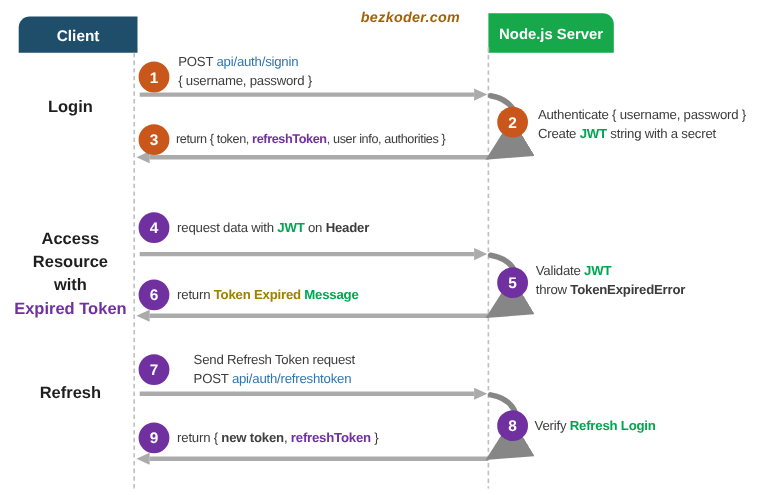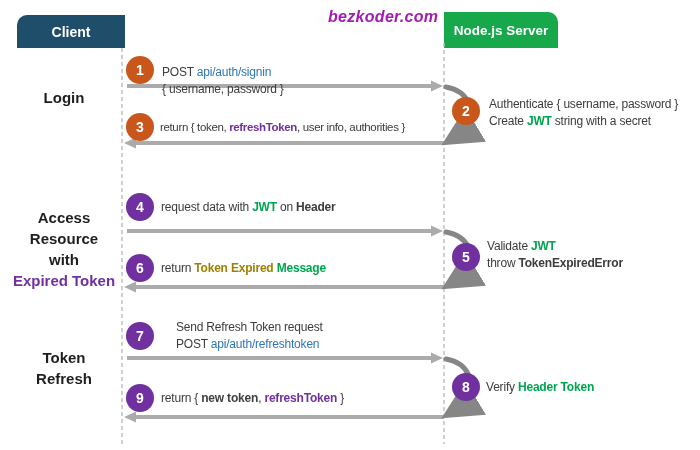--- a/index.html
+++ b/index.html
@@ -9,41 +9,41 @@
   }
   .abs{position:absolute;}
   
   .actor{
     color:#fff;font-weight:bold;display:flex;align-items:center;justify-content:center;
     font-size:14px;
   }
   .actor-client{left:17px;top:15px;width:108px;height:33px;background:#1F4E6B;border-radius:10px 0 0 0;}
   .actor-server{left:444px;top:12px;width:114px;height:36px;background:#17A84B;border-radius:0 10px 0 0;font-size:13.5px;}
   
-  .watermark{left:328px;top:8px;font-size:16px;font-style:italic;font-weight:bold;color:#a21caf;letter-spacing:.3px;}
+  .watermark{left:328px;top:8px;font-size:13px;font-style:italic;font-weight:bold;color:#a16207;letter-spacing:.3px;}
   
   .section{left:0;width:128px;text-align:center;font-weight:bold;font-size:15px;color:#1e1e1e;line-height:20px;}
   .sec-user{top:88px;}
   .sec-access{top:207px;line-height:21px;}
   .sec-refresh{top:347px;line-height:21px;}
   .sec-purple{color:#7030A0;}
   
   .stepc{
     width:28px;height:28px;border-radius:50%;color:#fff;font-weight:bold;font-size:14px;
     display:flex;align-items:center;justify-content:center;z-index:5;
   }
   .orange{background:#C9571C;}
   .purple{background:#7030A0;}
   .c1{left:126px;top:56px;}  .c2{left:452px;top:97px;}  .c3{left:126px;top:113px;}
   .c4{left:126px;top:193px;} .c5{left:452px;top:243px;} .c6{left:126px;top:254px;}
   .c7{left:126px;top:322px;} .c8{left:452px;top:373px;} .c9{left:126px;top:384px;}
   
   .msg{font-size:12px;letter-spacing:-0.2px;line-height:17px;white-space:nowrap;z-index:4;}
   .msg-long{font-size:11.5px;letter-spacing:-0.35px;}
-  .m1{left:162px;top:48px;margin-top:16px;}  .m2{left:489px;top:96px;}  .m3{left:160px;top:119px;}
+  .m1{left:162px;top:48px;}  .m2{left:489px;top:96px;}  .m3{left:160px;top:119px;}
   .m4{left:161px;top:199px;} .m5{left:487px;top:238px;} .m6{left:161px;top:260px;}
   .m7{left:162px;top:319px;margin-left:14px;} .m8{left:486px;top:379px;} .m9{left:161px;top:390px;}
   
   .t-blue{color:#2E75B6;}
   .t-green{color:#00A550;font-weight:bold;}
   .t-olive{color:#A08000;font-weight:bold;}
   .t-dgreen{color:#404040;font-weight:bold;}
   .t-purple{color:#7030A0;font-weight:bold;}
   .t-bold{font-weight:bold;}
   
@@ -105,21 +105,20 @@
 <div class="abs section sec-user">
   <div>Login</div>
 </div>
 <div class="abs section sec-access">
   <div>Access</div>
   <div>Resource</div>
   <div>with</div>
   <div class="sec-purple">Expired Token</div>
 </div>
 <div class="abs section sec-refresh">
-  <div>Token</div>
   <div>Refresh</div>
 </div>
 
 <div class="abs stepc orange c1">1</div>
 <div class="abs stepc orange c2">2</div>
 <div class="abs stepc orange c3">3</div>
 <div class="abs stepc purple c4">4</div>
 <div class="abs stepc purple c5">5</div>
 <div class="abs stepc purple c6">6</div>
 <div class="abs stepc purple c7">7</div>
@@ -152,18 +151,18 @@
 <div class="abs msg m6">
   <span>return </span><span class="t-olive">Token Expired </span><span class="t-green">Message</span>
 </div>
 
 <div class="abs msg m7">
   <div>Send Refresh Token request</div>
   <div><span>POST </span><span class="t-blue">api/auth/refreshtoken</span></div>
 </div>
 
 <div class="abs msg m8">
-  <span>Verify </span><span class="t-green">Header Token</span>
+  <span>Verify </span><span class="t-green">Refresh Login</span>
 </div>
 
 <div class="abs msg m9">
   <span>return { </span><span class="t-dgreen">new token</span><span>, </span><span class="t-purple">refreshToken</span><span> }</span>
 </div>
 
 </body></html>

